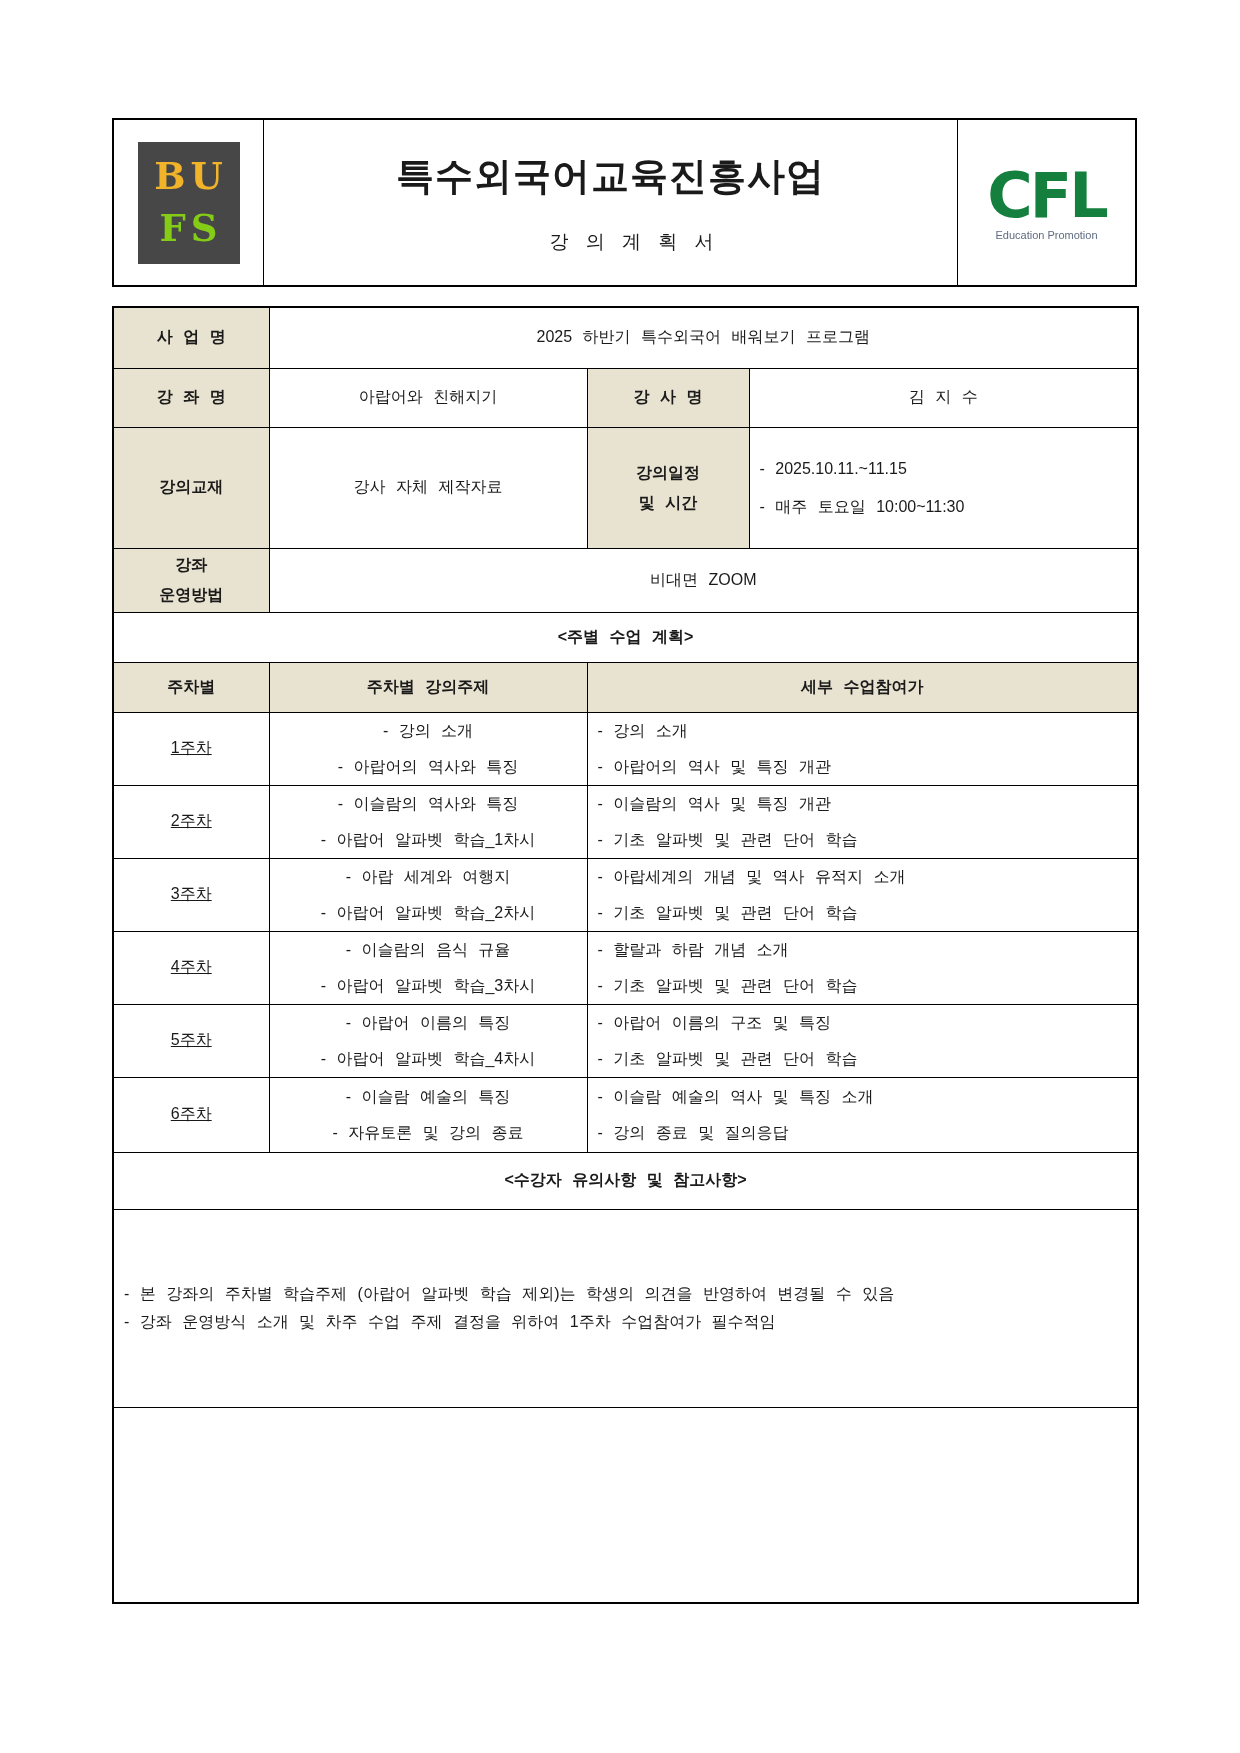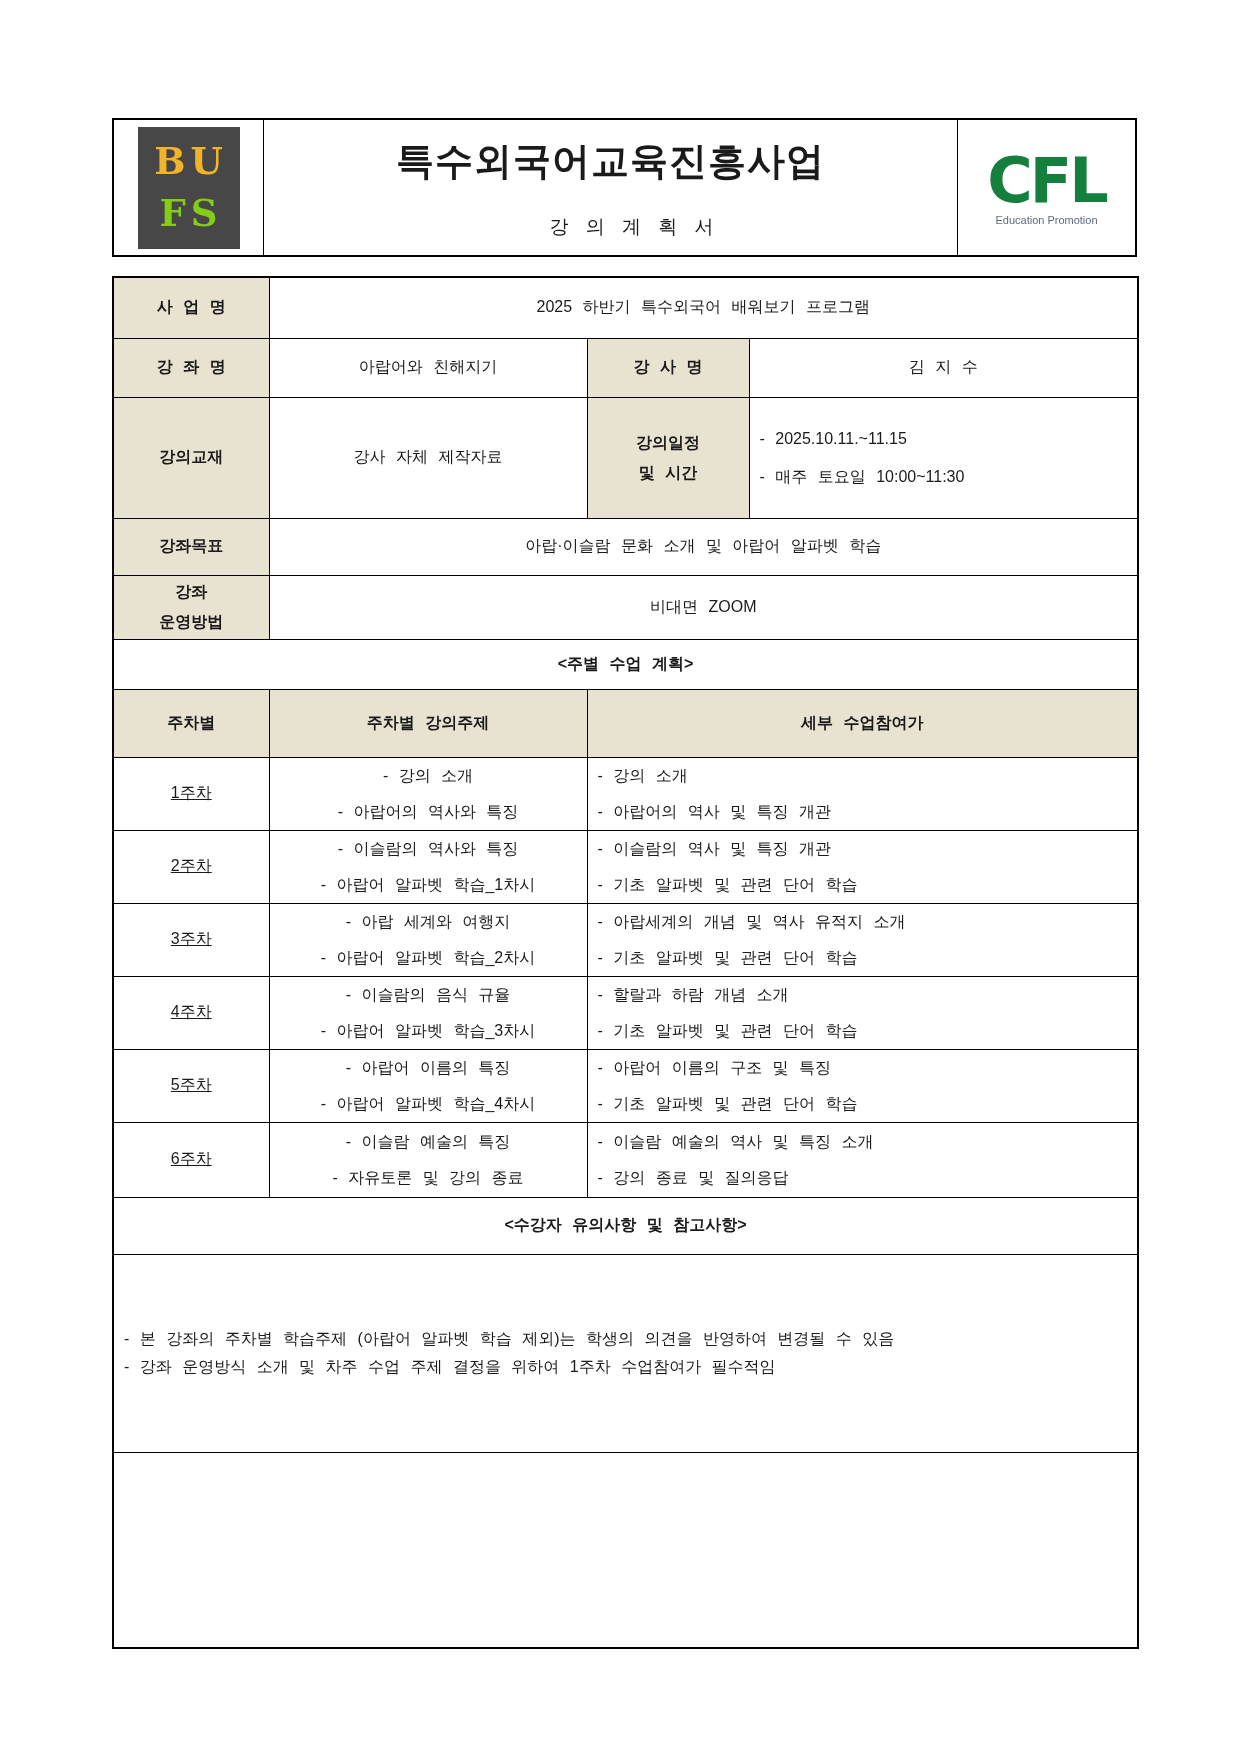--- a/index.html
+++ b/index.html
@@ -7,21 +7,21 @@
     width: 1240px; height: 1753px;
     background: #ffffff;
     font-family: "Liberation Sans", sans-serif;
     color: #1a1a1a;
   }
   .page { position: relative; width: 1240px; height: 1753px; background:#fff; }
   .content { position: absolute; left: 112px; top: 118px; width: 1025px; }
 
   
   .header-box {
-    width: 1025px; height: 139px;
+    width: 1025px; height: 169px;
     border: 2px solid #000;
     display: flex; align-items: stretch;
   }
   .header-cell-logo {
     width: 150px; border-right: 1px solid #000;
     display: flex; align-items: center; justify-content: center;
   }
   .bufs-logo {
     width: 102px; height: 122px;
     display: flex; flex-direction: column; align-items: center; justify-content: center;
@@ -127,38 +127,34 @@
           <td class="label two-line">
             <div>강의일정</div>
             <div>및 시간</div>
           </td>
           <td class="leftpad sched-lines">
             <div>- 2025.10.11.~11.15</div>
             <div>- 매주 토요일 10:00~11:30</div>
           </td>
         </tr>
 
-        <tr style="height:57px">
-          <td class="label">강좌목표</td>
-          <td class="center" colspan="3">아랍·이슬람 문화 소개 및 아랍어 알파벳 학습</td>
-        </tr>
 
         <tr style="height:64px">
           <td class="label two-line">
             <div>강좌</div>
             <div>운영방법</div>
           </td>
           <td class="center" colspan="3">비대면 ZOOM</td>
         </tr>
 
         <tr style="height:50px">
           <td class="section-title" colspan="4">&lt;주별 수업 계획&gt;</td>
         </tr>
 
-        <tr style="height:68px">
+        <tr style="height:50px">
           <td class="label">주차별</td>
           <td class="label">주차별 강의주제</td>
           <td class="label" colspan="2">세부 수업참여가</td>
         </tr>
 
         <tr style="height:72px">
           <td class="week-col">1주차</td>
           <td class="topic-lines">
             <div>- 강의 소개</div>
             <div>- 아랍어의 역사와 특징</div>

